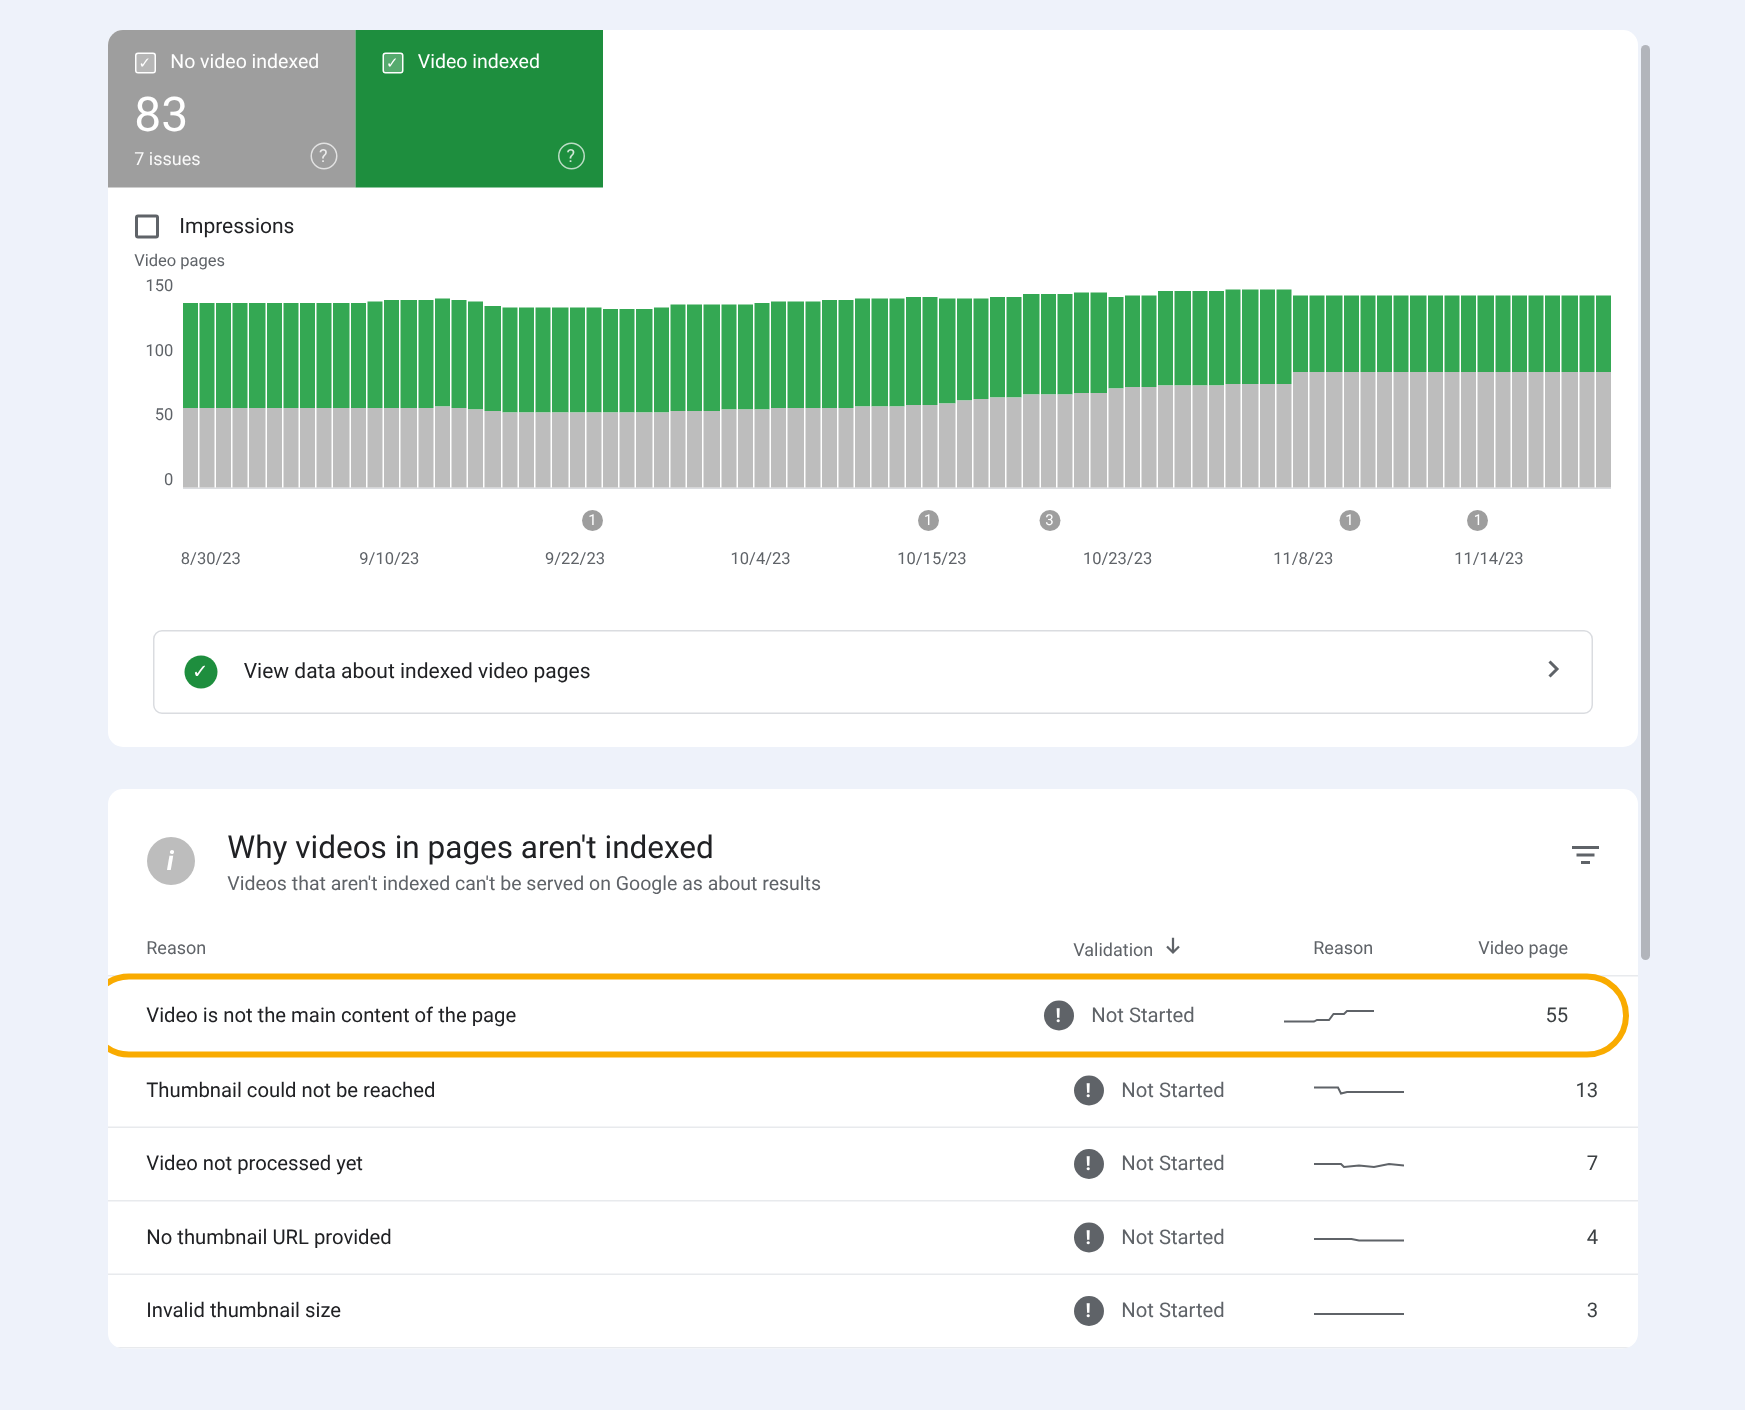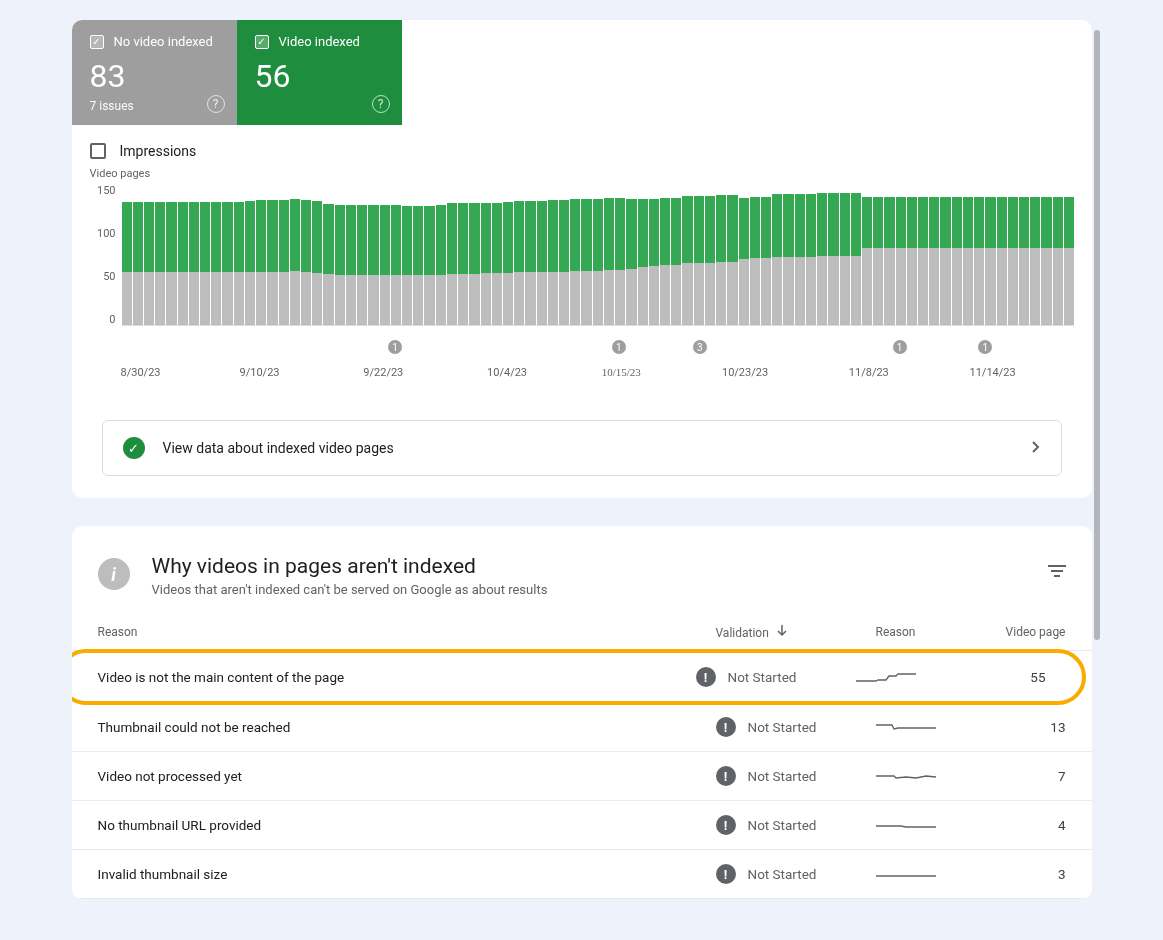--- a/index.html
+++ b/index.html
@@ -225,21 +225,21 @@
     .table-head-row {
       display: flex;
       padding: 14px 26px 10px 26px;
       font-size: 12px;
       color: #5f6368;
       border-bottom: 1px solid #e8eaed;
     }
     .col-reason { flex: 1; }
     .col-validation { width: 160px; display: flex; align-items: center; }
     .col-trend { width: 110px; }
-    .col-count { width: 80px; text-align: right; }
+    .col-count { width: 80px; }
     .table-row {
       display: flex;
       align-items: center;
       padding: 14px 26px;
       font-size: 13.5px;
       border-bottom: 1px solid #e8eaed;
       cursor: pointer;
     }
     .table-row.highlighted {
       outline: 4px solid #f9ab00;
@@ -287,21 +287,20 @@
         </div>
         <div class="big-num">83</div>
         <div class="issues">7 issues</div>
         <div class="help-icon">?</div>
       </div>
       <div class="summary-card green">
         <div class="check-row">
           <span class="checkbox">✓</span>
           <span>Video indexed</span>
         </div>
-        <div class="big-num">56</div>
         <div class="help-icon">?</div>
       </div>
     </div>
 
     <div class="impressions-row">
       <span class="checkbox-outline"></span>
       <span>Impressions</span>
     </div>
 
     <div class="chart-block">
@@ -661,21 +660,21 @@
           <div class="event-badge" style="left: 51.5%;">1</div>
           <div class="event-badge" style="left: 60%;">3</div>
           <div class="event-badge" style="left: 81%;">1</div>
           <div class="event-badge" style="left: 90%;">1</div>
         </div>
       <div class="x-labels" id="x-labels">
           <div class="x-label" style="left: 2%;">8/30/23</div>
           <div class="x-label" style="left: 14.5%;">9/10/23</div>
           <div class="x-label" style="left: 27.5%;">9/22/23</div>
           <div class="x-label" style="left: 40.5%;">10/4/23</div>
-          <div class="x-label" style="left: 52.5%; font-family: Liberation Serif, serif;">10/15/23</div>
+          <div class="x-label" style="left: 52.5%;">10/15/23</div>
           <div class="x-label" style="left: 65.5%;">10/23/23</div>
           <div class="x-label" style="left: 78.5%;">11/8/23</div>
           <div class="x-label" style="left: 91.5%;">11/14/23</div>
         </div>
     </div>
 
     <div class="view-data">
       <span class="check-circle">✓</span>
       <span>View data about indexed video pages</span>
       <span class="chevron">

